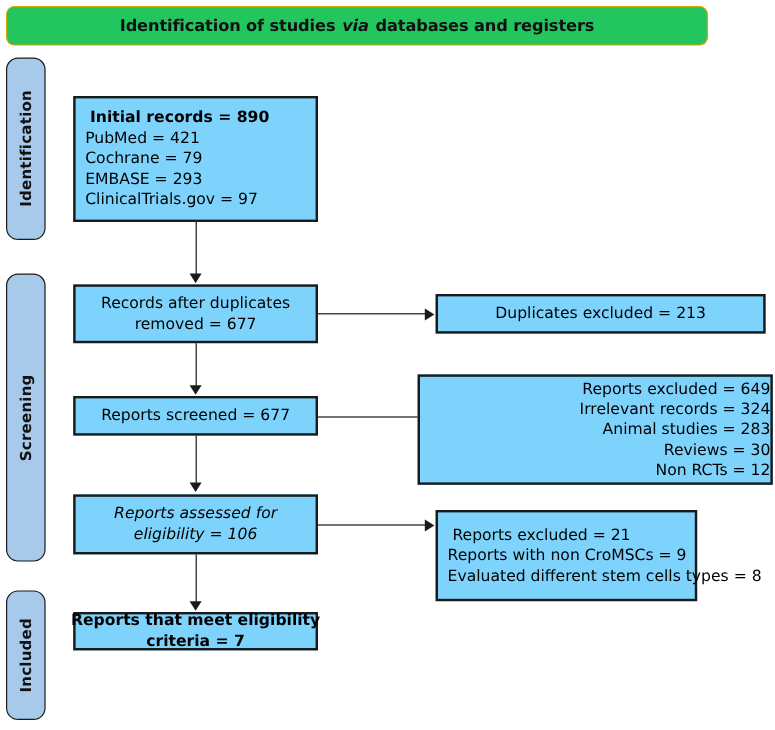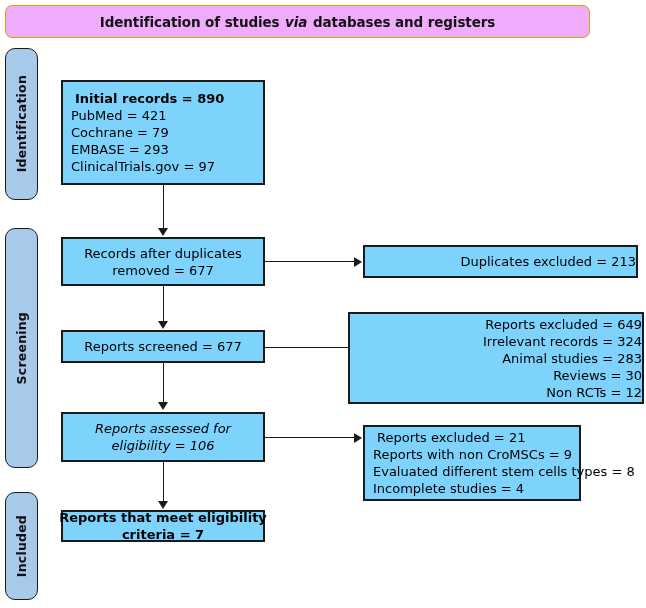--- a/index.html
+++ b/index.html
@@ -17,21 +17,21 @@
   }
 
   
   .title-banner {
     position: absolute;
     left: 5px;
     top: 5px;
     width: 585px;
     height: 33px;
     box-sizing: border-box;
-    background: #f0abfc;
+    background: #22c55e;
     border: 1px solid #d9a400;
     border-radius: 7px;
     display: flex;
     align-items: center;
     justify-content: center;
   }
   .title-text {
     font-size: 13.5px;
     font-weight: bold;
     letter-spacing: -0.1px;
@@ -91,21 +91,21 @@
   }
   .box-line.bold  { font-weight: bold; }
   .box-line.indent { padding-left: 11px; }
 
   .flow-box.left .box-line { padding-left: 12px; }
   .flow-box.left .box-line.indent { padding-left: 8px; }
 
   
   #box-initial-records      { left: 61px;  top: 80px;  width: 204px; height: 105px; }
   #box-records-after-dupes  { left: 61px;  top: 237px; width: 204px; height: 49px;  }
-  #box-duplicates-excluded  { left: 363px; top: 245px; width: 275px; height: 33px; align-items: flex-end;  }
+  #box-duplicates-excluded  { left: 363px; top: 245px; width: 275px; height: 33px;  }
   #box-reports-screened     { left: 61px;  top: 330px; width: 204px; height: 33px;  }
   #box-reports-excluded-649 { left: 348px; top: 312px; width: 296px; height: 92px; align-items: flex-end;  }
   #box-reports-assessed     { left: 61px;  top: 412px; width: 204px; height: 50px; font-style: italic;  }
   #box-reports-excluded-21  { left: 363px; top: 425px; width: 218px; height: 76px;  }
   #box-reports-included     { left: 61px;  top: 510px; width: 204px; height: 32px; font-weight: bold;  }
 
   
   .v-line {
     position: absolute;
     width: 1px;
@@ -199,21 +199,20 @@
   <div class="box-line">eligibility = 106</div>
 </div>
 
 <div class="h-line" style="left:265px; top:437px; width:90px;"></div>
 <div class="h-arrow-head" style="left:354px; top:433px;"></div>
 
 <div class="flow-box left" id="box-reports-excluded-21">
   <div class="box-line">Reports excluded = 21</div>
   <div class="box-line indent">Reports with non CroMSCs = 9</div>
   <div class="box-line indent">Evaluated different stem cells types = 8</div>
-  <div class="box-line indent">Incomplete studies = 4</div>
 </div>
 
 <div class="v-line" style="left:163px; top:462px; height:40px;"></div>
 <div class="v-arrow-head" style="left:158px; top:501px;"></div>
 
 <div class="flow-box center" id="box-reports-included">
   <div class="box-line">Reports that meet eligibility</div>
   <div class="box-line">criteria = 7</div>
 </div>
 

